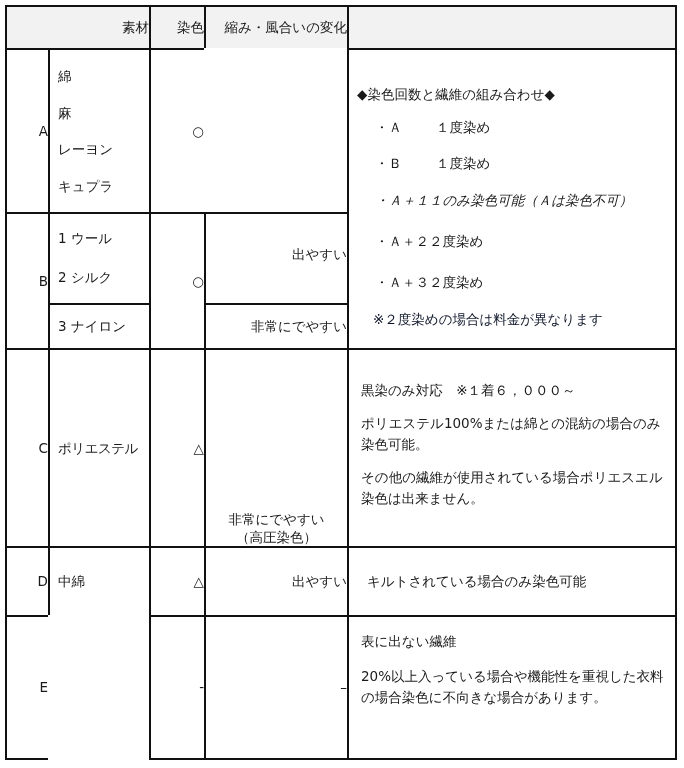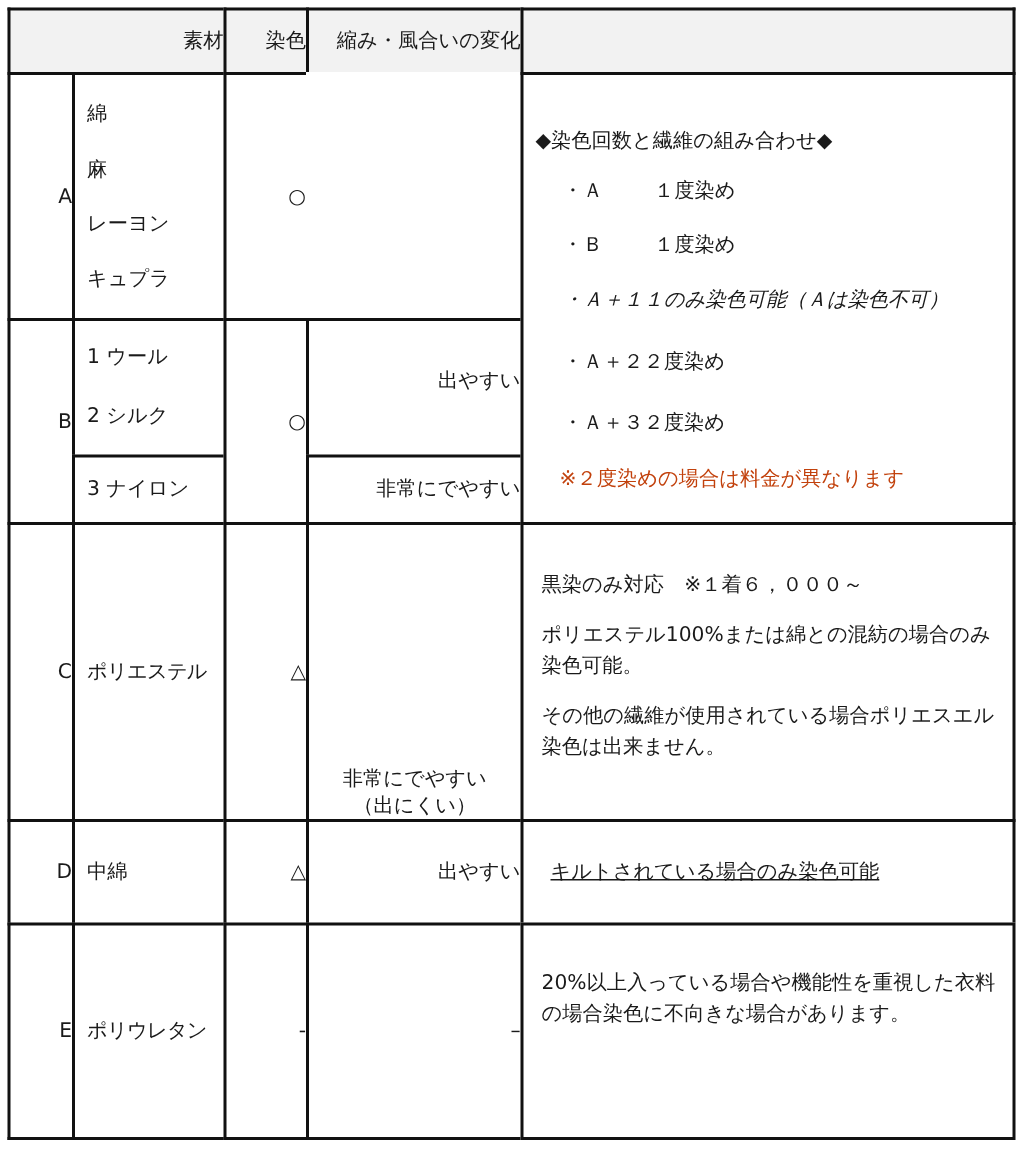--- a/index.html
+++ b/index.html
@@ -9,21 +9,21 @@
   .cell { position:absolute; box-sizing:border-box; border-left:2px solid #111; border-top:2px solid #111; }
   .r { border-right:2px solid #111; }
   .b { border-bottom:2px solid #111; }
   .hdr { background:#f2f2f2; }
   .center { display:flex; align-items:center; justify-content:flex-end; text-align:center; }
   .left { display:flex; flex-direction:column; justify-content:center; padding-left:8px; }
   .txt { line-height:1.35; }
   .mat-list { display:flex; flex-direction:column; justify-content:space-around; padding:8px 0 8px 8px; height:100%; box-sizing:border-box; }
   .notes { padding:28px 8px 8px 12px; box-sizing:border-box; }
   .notes p { margin:0; line-height:1.55; }
-  .red { color:#c2410c; }
+  .red { color:#0f172a; }
   .combo-title { margin-left:-4px !important; }
   .combo-item { padding-left:14px; margin-top:15px !important; }
   .tab-gap { display:inline-block; width:34px; }
 </style>
 </head>
 <body>
 
 <div class="tbl">
 
   <div class="cell hdr center" style="left:0;top:0;width:144px;height:43px;">
@@ -100,53 +100,51 @@
     <span class="txt">C</span>
   </div>
   <div class="cell left" style="left:43px;top:343px;width:101px;height:198px;">
     <span class="txt" style="letter-spacing:-0.5px;">ポリエステル</span>
   </div>
   <div class="cell center" style="left:144px;top:343px;width:55px;height:198px;">
     <span class="txt">△</span>
   </div>
   <div class="cell center" style="left:199px;top:343px;width:143px;height:198px;flex-direction:column;">
     <span class="txt">非常にでやすい</span>
-    <span class="txt">（出にくい）</span>
+    <span class="txt">（高圧染色）</span>
   </div>
   <div class="cell r notes" style="left:342px;top:343px;width:330px;height:198px;padding-top:30px;">
     <p>黒染のみ対応　※１着６，０００～</p>
     <p style="margin-top:12px;">ポリエステル100%または綿との混紡の場合のみ染色可能。</p>
     <p style="margin-top:12px;">その他の繊維が使用されている場合ポリエスエル染色は出来ません。</p>
   </div>
 
   <div class="cell center" style="left:0;top:541px;width:43px;height:69px;">
     <span class="txt">D</span>
   </div>
   <div class="cell left" style="left:43px;top:541px;width:101px;height:69px;">
     <span class="txt">中綿</span>
   </div>
   <div class="cell center" style="left:144px;top:541px;width:55px;height:69px;">
     <span class="txt">△</span>
   </div>
   <div class="cell center" style="left:199px;top:541px;width:143px;height:69px;">
     <span class="txt">出やすい</span>
   </div>
-  <div class="cell r left" style="left:342px;top:541px;width:330px;height:69px;padding-left:18px;text-decoration:underline;">
+  <div class="cell r left" style="left:342px;top:541px;width:330px;height:69px;padding-left:18px;">
     <span class="txt">キルトされている場合のみ染色可能</span>
   </div>
 
   <div class="cell b center" style="left:0;top:610px;width:43px;height:145px;">
     <span class="txt">E</span>
-  </div>
-  <div class="cell b left" style="left:43px;top:610px;width:101px;height:145px;">
-    <span class="txt" style="letter-spacing:-0.5px;">ポリウレタン</span>
   </div>
   <div class="cell b center" style="left:144px;top:610px;width:55px;height:145px;">
     <span class="txt">-</span>
   </div>
   <div class="cell b center" style="left:199px;top:610px;width:143px;height:145px;">
     <span class="txt">–</span>
   </div>
   <div class="cell b r notes" style="left:342px;top:610px;width:330px;height:145px;padding-top:14px;">
+    <p>表に出ない繊維</p>
     <p style="margin-top:14px;">20%以上入っている場合や機能性を重視した衣料の場合染色に不向きな場合があります。</p>
   </div>
 
 </div>
 
 </body></html>

